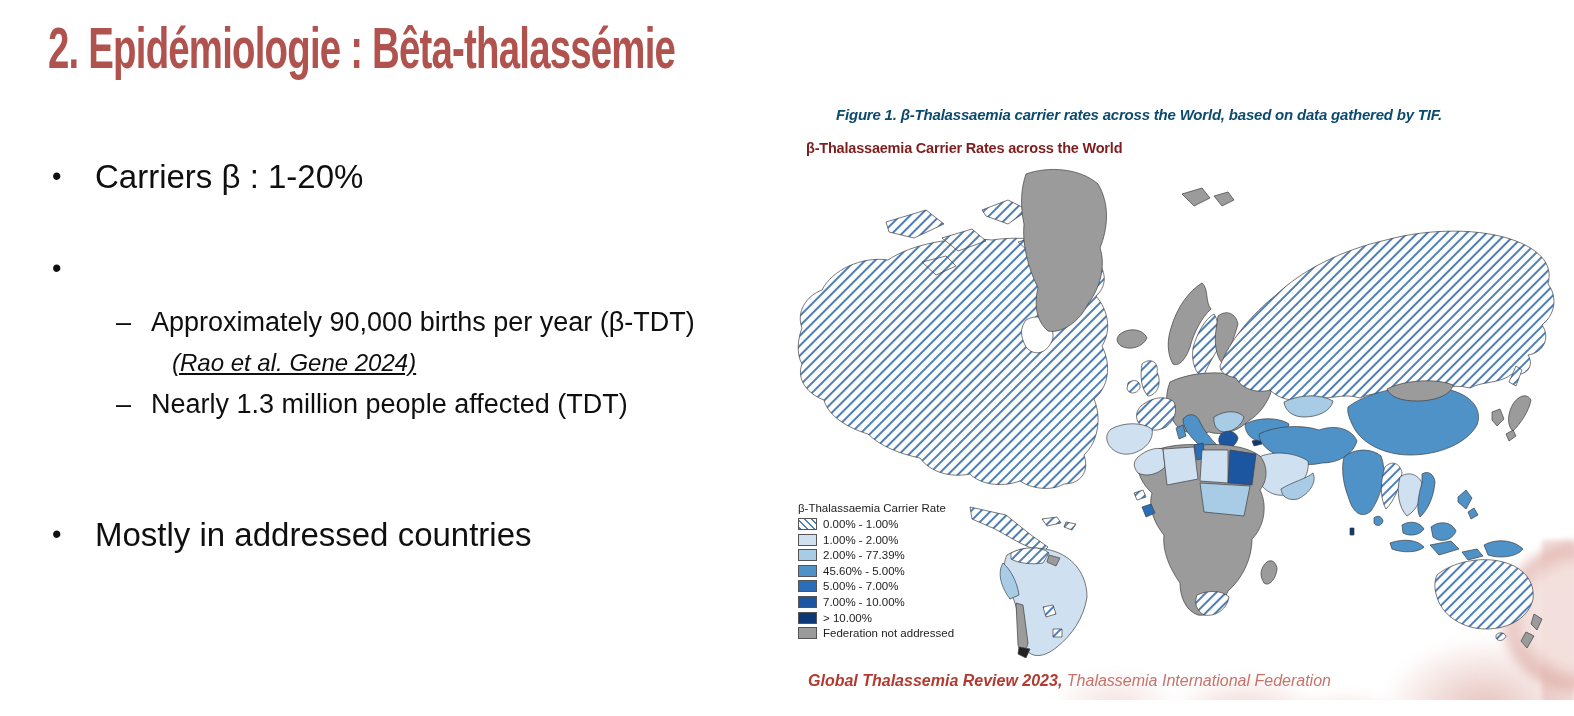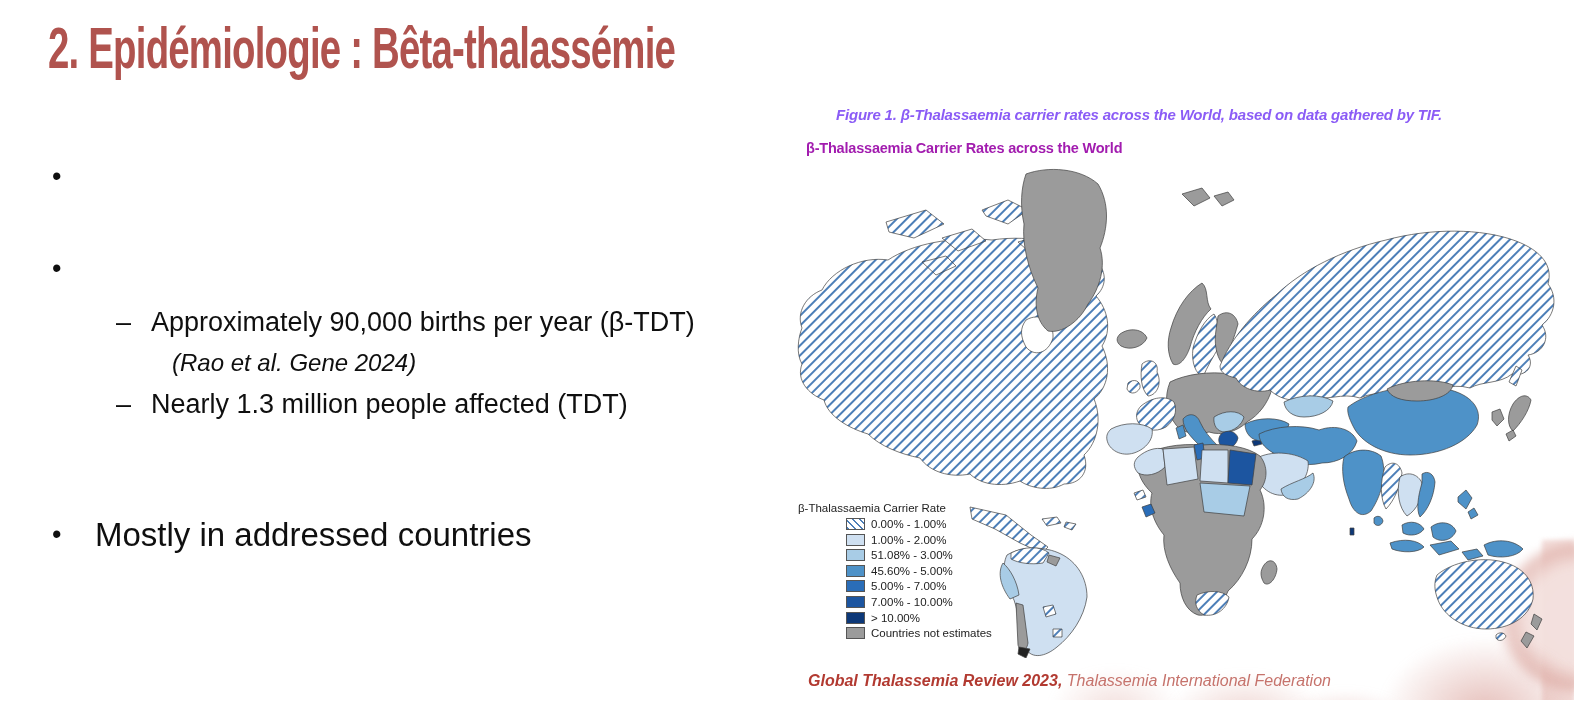--- a/index.html
+++ b/index.html
@@ -16,33 +16,33 @@
   }
   
   .bullet{position:absolute;display:flex;align-items:flex-start;font-size:33px;color:#0f0f0f;}
   .b-dot{width:16px;margin-right:27px;font-size:27px;line-height:1.35;}
   .sub-bullet{position:absolute;display:flex;align-items:flex-start;font-size:27px;color:#0f0f0f;}
   .s-dash{width:18px;margin-right:17px;}
   .ref-line{position:absolute;font-size:24px;font-style:italic;color:#0f0f0f;}
   
   .fig-caption{
     position:absolute;left:836px;top:106px;width:720px;
-    font-size:15px;font-weight:700;font-style:italic;color:#8b5cf6;letter-spacing:-0.2px;
+    font-size:15px;font-weight:700;font-style:italic;color:#0c4a6e;letter-spacing:-0.2px;
   }
   .map-title{
     position:absolute;left:806px;top:140px;
-    font-size:14.5px;font-weight:700;color:#a21caf;letter-spacing:-0.2px;text-align:right;
+    font-size:14.5px;font-weight:700;color:#7f1d1d;letter-spacing:-0.2px;text-align:right;
   }
   .map-wrap{position:absolute;left:790px;top:166px;width:770px;height:492px;}
   .map-wrap svg{display:block;width:770px;height:492px;}
   .map-wrap path{stroke:#3f3f3f;stroke-width:0.7;stroke-linejoin:round;}
   
   .legend{position:absolute;left:8px;top:336px;width:180px;}
   .legend-title{font-size:11.5px;color:#222;margin-bottom:4px;}
-  .legend-row{display:flex;align-items:flex-end;margin-bottom:3.6px;margin-left:48px;}
+  .legend-row{display:flex;align-items:flex-end;margin-bottom:3.6px;}
   .swatch{width:17px;height:10px;border:1px solid #555;margin-right:6px;flex:0 0 auto;}
   .legend-label{font-size:11.5px;color:#222;white-space:nowrap;}
   
   .map-citation{position:absolute;left:808px;top:672px;font-size:16px;font-style:italic;white-space:nowrap;}
   .cite-source{font-weight:700;color:#b23a31;}
   .cite-org{font-weight:400;color:#c6736c;}
   
   .deco{position:absolute;pointer-events:none;filter:blur(5px);}
   .deco-band{left:1542px;top:540px;width:32px;height:176px;background:#f3dedb;filter:blur(2px);}
   .deco-ring{left:1498px;top:542px;width:160px;height:150px;border-radius:50%;
@@ -65,31 +65,32 @@
   <div class="deco deco-ring"></div>
   <div class="deco deco-c1"></div>
   <div class="deco deco-c2"></div>
   <div class="deco deco-c3"></div>
   <div class="deco deco-c4"></div>
 
   <div class="slide-title">2. Epidémiologie : Bêta-thalassémie</div>
 
   <div class="bullet" style="left:52px;top:158px;">
     <span class="b-dot">•</span>
+    <span>Carriers β : 1-20%</span>
   </div>
 
   <div class="bullet" style="left:52px;top:250px;">
     <span class="b-dot">•</span>
   </div>
 
   <div class="sub-bullet" style="left:116px;top:307px;">
     <span class="s-dash">–</span>
     <span>Approximately 90,000 births per year (β-TDT)</span>
   </div>
-  <div class="ref-line" style="left:172px;top:349px;">(Rao et al. Gene 2024)</div>
+  <div class="ref-line" style="left:172px;top:349px;text-decoration:underline;">(Rao et al. Gene 2024)</div>
 
   <div class="sub-bullet" style="left:116px;top:389px;">
     <span class="s-dash">–</span>
     <span>Nearly 1.3 million people affected (TDT)</span>
   </div>
 
   <div class="bullet" style="left:52px;top:516px;">
     <span class="b-dot">•</span>
     <span>Mostly in addressed countries</span>
   </div>
@@ -181,41 +182,41 @@
           <div class="legend-row">
             <span class="swatch" style="background: repeating-linear-gradient(45deg, rgb(77, 127, 184) 0px, rgb(77, 127, 184) 1.6px, rgb(255, 255, 255) 1.6px, rgb(255, 255, 255) 5px);"></span>
             <span class="legend-label">0.00% - 1.00%</span>
           </div>
           <div class="legend-row">
             <span class="swatch" style="background: rgb(207, 224, 241);"></span>
             <span class="legend-label">1.00% - 2.00%</span>
           </div>
           <div class="legend-row">
             <span class="swatch" style="background: rgb(168, 204, 230);"></span>
-            <span class="legend-label">51.08% - 3.00%</span>
+            <span class="legend-label">2.00% - 77.39%</span>
           </div>
           <div class="legend-row">
             <span class="swatch" style="background: rgb(78, 146, 200);"></span>
             <span class="legend-label">45.60% - 5.00%</span>
           </div>
           <div class="legend-row">
             <span class="swatch" style="background: rgb(42, 109, 184);"></span>
             <span class="legend-label">5.00% - 7.00%</span>
           </div>
           <div class="legend-row">
             <span class="swatch" style="background: rgb(28, 85, 160);"></span>
             <span class="legend-label">7.00% - 10.00%</span>
           </div>
           <div class="legend-row">
             <span class="swatch" style="background: rgb(13, 56, 120);"></span>
             <span class="legend-label">&gt; 10.00%</span>
           </div>
           <div class="legend-row">
             <span class="swatch" style="background: rgb(155, 155, 155);"></span>
-            <span class="legend-label">Countries not estimates</span>
+            <span class="legend-label">Federation not addressed</span>
           </div>
         </div>
     </div>
   </div>
 
   <div class="map-citation">
     <span class="cite-source">Global Thalassemia Review 2023,</span><span class="cite-org"> Thalassemia International Federation</span>
   </div>
 
 </div>

